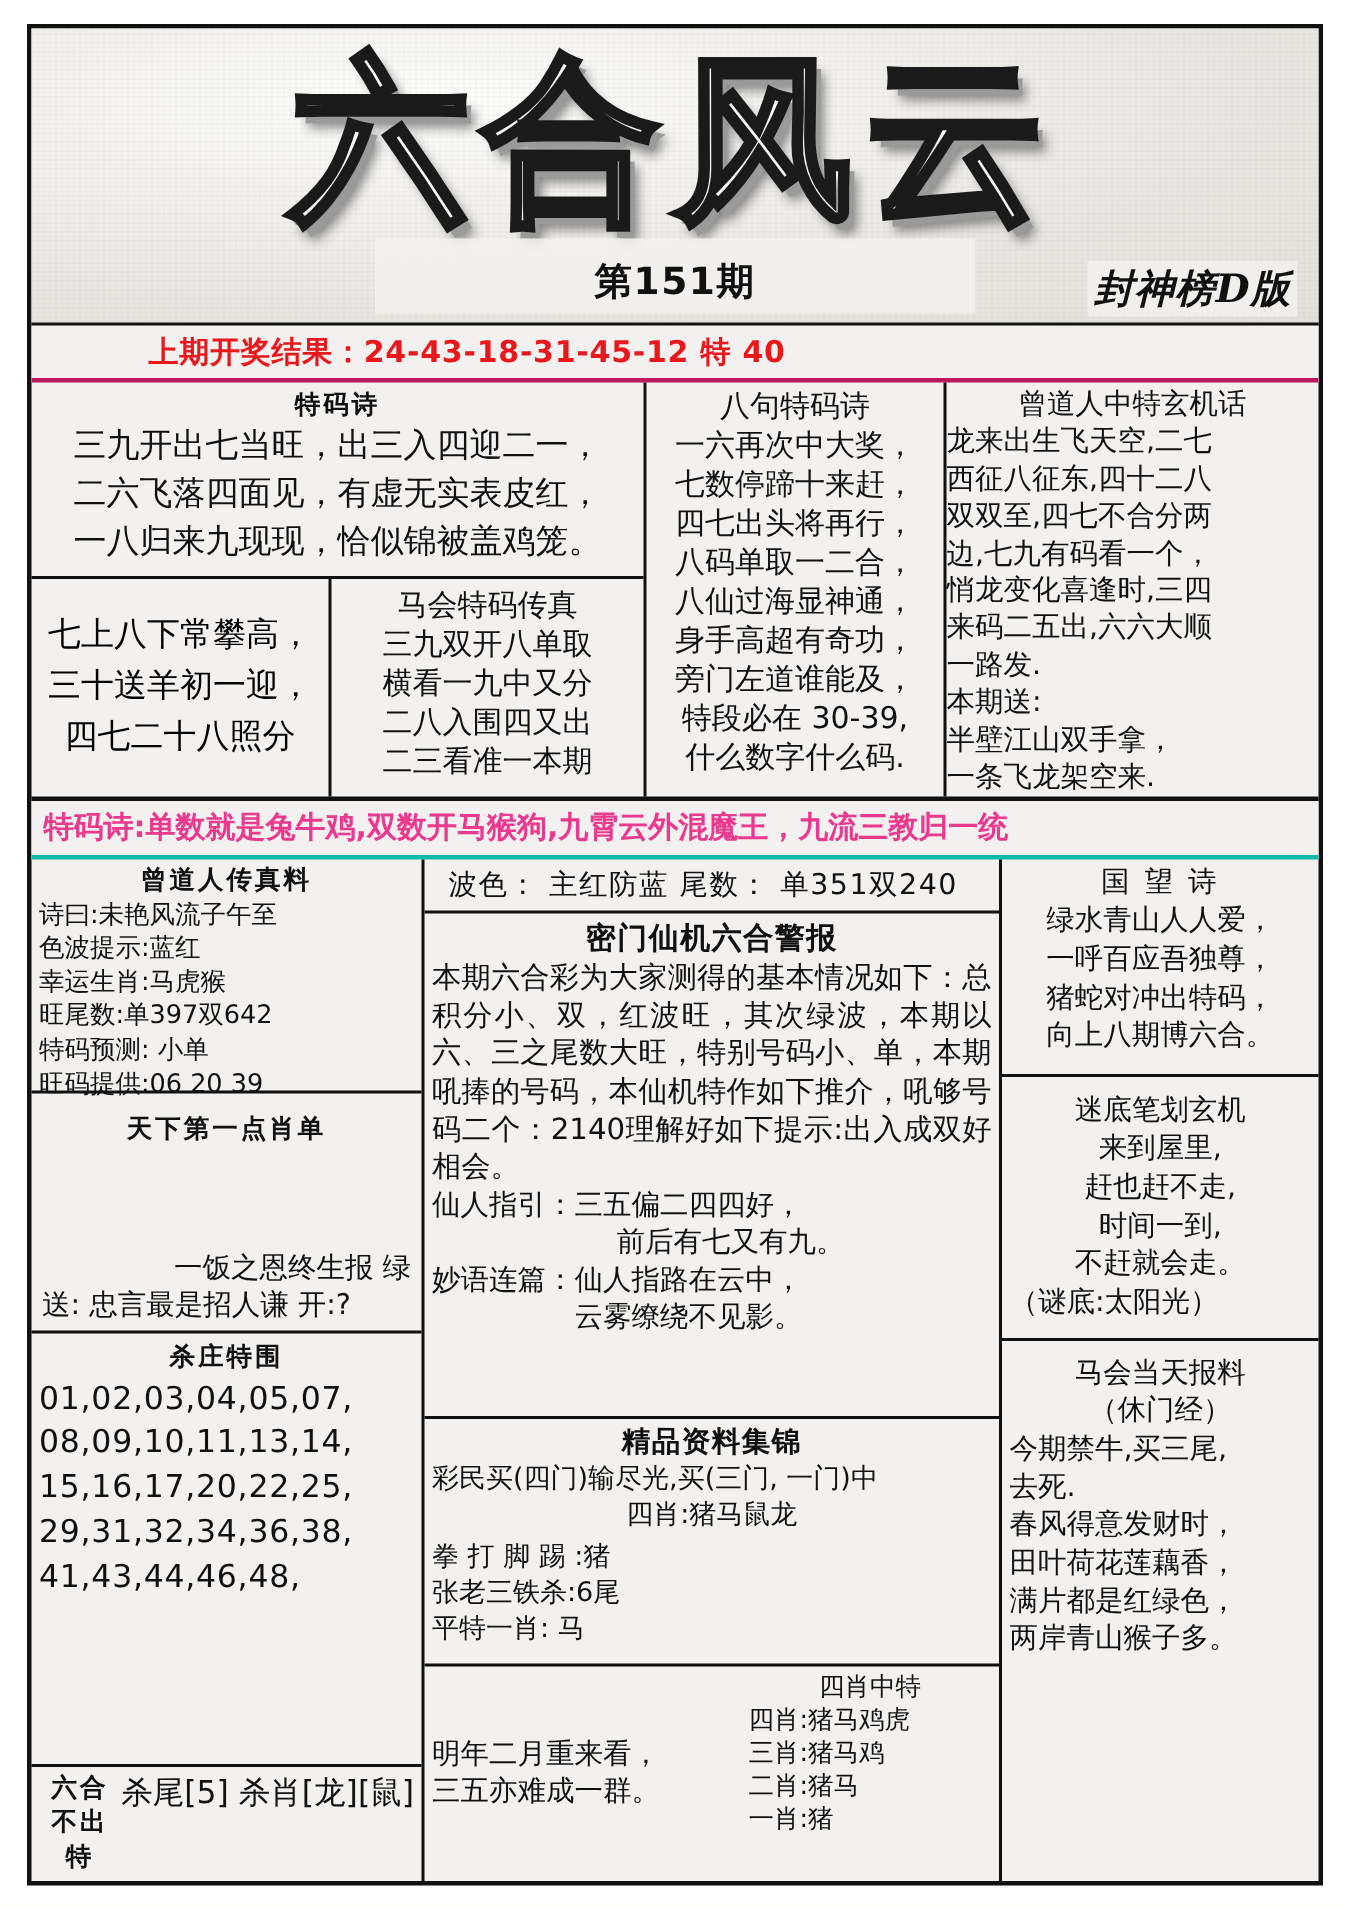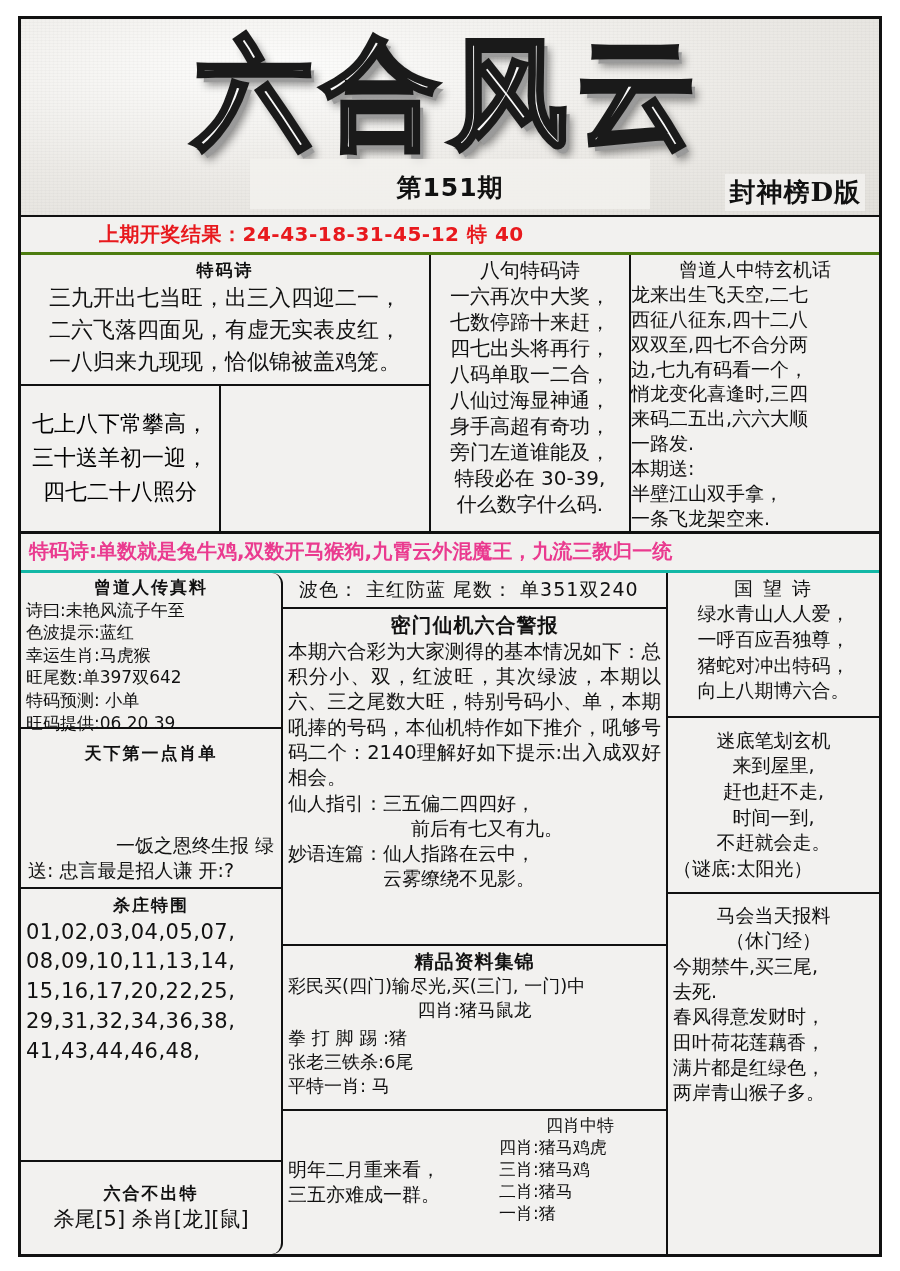--- a/index.html
+++ b/index.html
@@ -66,32 +66,32 @@
   }
   .issue-bg{
     position:absolute;left:50%;transform:translateX(-50%);
     top:140px;width:400px;height:50px;
     background:rgba(242,241,238,0.86);
     z-index:3;
   }
   .edition{
     position:absolute;right:14px;bottom:4px;
     font-family:"DejaVu Serif","Liberation Serif",serif;
-    font-weight:bold;
+    font-style:italic;font-weight:bold;
     font-size:26px;color:#111;
     letter-spacing:1px;
     background:rgba(242,241,238,0.85);
     padding:1px 4px;
     z-index:4;
   }
   
   .resultbar{
     flex:0 0 auto;
     height:38px;
-    border-bottom:3px solid #4d7c0f;
+    border-bottom:3px solid #be185d;
     display:flex;align-items:center;
     background:#f2f1ef;
     padding-left:78px;
     box-sizing:border-box;
   }
   .resultbar .txt{
     color:#e8191d;
     font-weight:bold;
     font-size:20px;
     letter-spacing:0.5px;
@@ -121,21 +121,21 @@
     border-bottom:3px solid #14b8a6;
     display:flex;align-items:center;
     padding-left:8px;
     background:#f2f1ef;
   }
   .pinkbar .txt{
     color:#ea3a8f;font-weight:bold;font-size:20px;white-space:nowrap;letter-spacing:0px;
   }
   
   .main{display:flex;flex:1;min-height:0;}
-  .colL{width:262px;border-right:2px solid #111;box-sizing:border-box;display:flex;flex-direction:column;border-radius:11px;}
+  .colL{width:262px;border-right:2px solid #111;box-sizing:border-box;display:flex;flex-direction:column;}
   .colM{width:385px;border-right:2px solid #111;box-sizing:border-box;display:flex;flex-direction:column;}
   .colR{flex:1;box-sizing:border-box;display:flex;flex-direction:column;}
   .blk{border-bottom:2px solid #111;box-sizing:border-box;padding:3px 5px;}
   .blk:last-child{border-bottom:none;}
   .kv{font-size:17px;line-height:1.33;color:#111;white-space:nowrap;}
   .wave-row{
     border-bottom:2px solid #111;
     font-size:19px;font-weight:normal;color:#111;
     padding:4px 0 4px 16px;white-space:nowrap;letter-spacing:1px;
   }
@@ -172,20 +172,27 @@
           <div class="ttl">特码诗</div>
           <div class="poem-line">三九开出七当旺，出三入四迎二一，</div>
           <div class="poem-line">二六飞落四面见，有虚无实表皮红，</div>
           <div class="poem-line">一八归来九现现，恰似锦被盖鸡笼。</div>
         </div>
         <div class="upL-bot">
           <div class="upL-bot-l">
             <div class="poem-line-l">七上八下常攀高，</div>
             <div class="poem-line-l">三十送羊初一迎，</div>
             <div class="poem-line-l">四七二十八照分</div>
+          </div>
+          <div class="upL-bot-r">
+            <div class="mid-line">马会特码传真</div>
+            <div class="mid-line">三九双开八单取</div>
+            <div class="mid-line">横看一九中又分</div>
+            <div class="mid-line">二八入围四又出</div>
+            <div class="mid-line">二三看准一本期</div>
           </div>
         </div>
       </div>
 
       <div class="upM">
         <div class="mid-line" style="padding-top:2px">八句特码诗</div>
         <div class="mid-line">一六再次中大奖，</div>
         <div class="mid-line">七数停蹄十来赶，</div>
         <div class="mid-line">四七出头将再行，</div>
         <div class="mid-line">八码单取一二合，</div>
@@ -234,21 +241,21 @@
           <div class="rline-l" style="padding-left:2px">送: 忠言最是招人谦  开:?</div>
         </div>
         <div class="blk" style="flex:1">
           <div class="ttl" style="margin-top:2px;margin-bottom:1px">杀庄特围</div>
           <div class="numlist">01,02,03,04,05,07,</div>
           <div class="numlist">08,09,10,11,13,14,</div>
           <div class="numlist">15,16,17,20,22,25,</div>
           <div class="numlist">29,31,32,34,36,38,</div>
           <div class="numlist">41,43,44,46,48,</div>
         </div>
-        <div class="blk" style="height:92px;border-bottom:none;display:flex;flex-direction:column;justify-content:center;">
+        <div class="blk" style="height:76px;border-bottom:none;display:flex;flex-direction:row;justify-content:center;">
           <div class="ttl">六合不出特</div>
           <div class="rline" style="font-size:21px">杀尾[5]  杀肖[龙][鼠]</div>
         </div>
       </div>
 
       <div class="colM">
         <div class="wave-row">
           <span>波色：  主红防蓝 尾数：    单351双240</span>
         </div>
         <div class="blk" style="height:337px">

